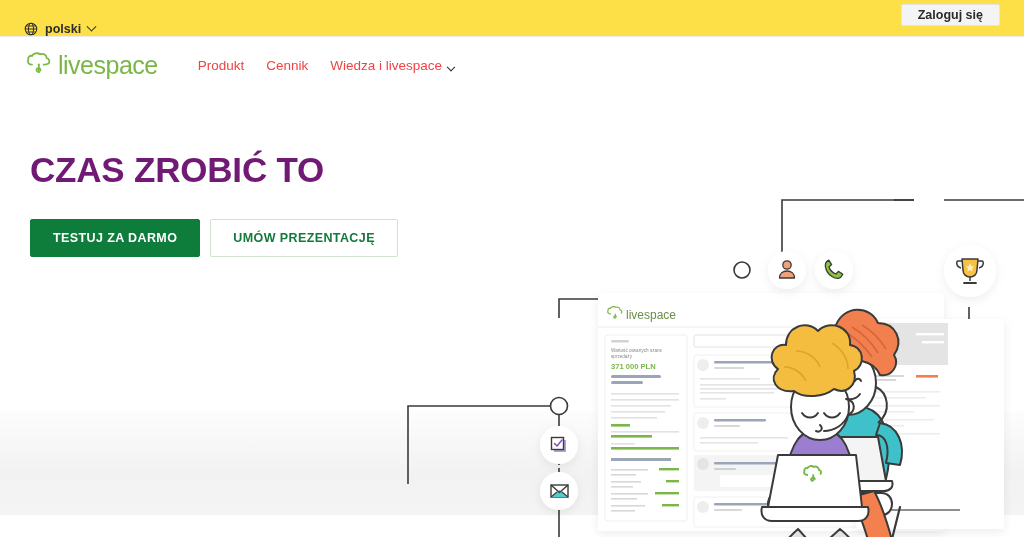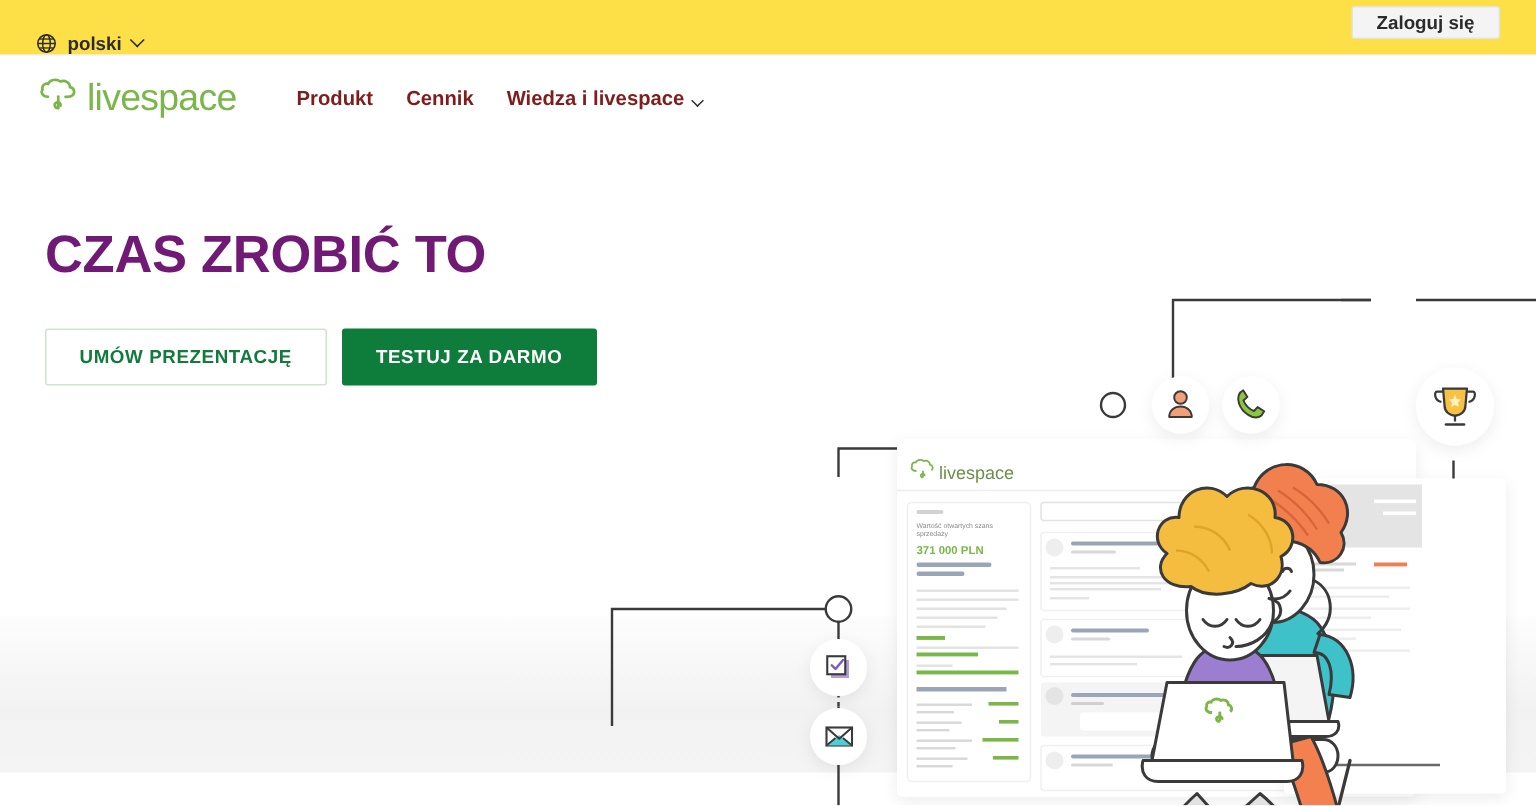--- a/index.html
+++ b/index.html
@@ -42,21 +42,21 @@
   .nav {
     height: 56px; display: flex; align-items: center;
     padding: 0 24px; gap: 26px; background: #fff;
     position: relative; z-index: 40;
   }
   .logo { display: flex; align-items: center; gap: 4px; cursor: pointer; }
   .logo svg { display: block; }
   .logo-text { font-size: 25px; color: #7ab648; letter-spacing: -0.5px;
                font-family: "Liberation Sans", sans-serif; font-weight: 400; }
   .nav-links { display: flex; align-items: center; gap: 22px; margin-left: 14px; }
-  .nav-link { font-size: 13.5px; font-weight: 700; color: #7f1d1d; cursor: pointer;
+  .nav-link { font-size: 13.5px; font-weight: 400; color: #ef4444; cursor: pointer;
               display: flex; align-items: flex-end; gap: 6px; white-space: nowrap; }
   .chev-sm { display: inline-block; width: 6px; height: 6px;
     border-right: 1.6px solid #2b2b2b; border-bottom: 1.6px solid #2b2b2b;
     transform: rotate(45deg) translate(-2px,-2px); }
 
   
   .hero { position: relative; height: 444px; background: #fff; overflow: hidden; }
   .hero-band {
     position: absolute; left: 0; right: 0; top: 318px; height: 104px;
     background: linear-gradient(180deg,#fdfdfd 0%,#f2f2f2 60%,#f4f4f4 100%);
@@ -134,22 +134,22 @@
 </nav>
 
 <section class="hero">
   <div class="hero-band"></div>
 
   <div class="hero-copy">
     <h1 class="headline">
       <span>CZAS ZROBIĆ TO</span><br>
     </h1>
     <div class="cta-row">
+      <div class="btn btn-solid">TESTUJ ZA DARMO</div>
       <div class="btn btn-outline">UMÓW PREZENTACJĘ</div>
-      <div class="btn btn-solid">TESTUJ ZA DARMO</div>
     </div>
   </div>
 
   <div class="illo">
     <svg width="624" height="444" viewBox="0 0 624 444">
       <defs>
         <clipPath id="clipAll">
             <rect x="0" y="0" width="624" height="444"></rect>
           </clipPath>
         <linearGradient id="bandG" x1="0" y1="0" x2="0" y2="1">

